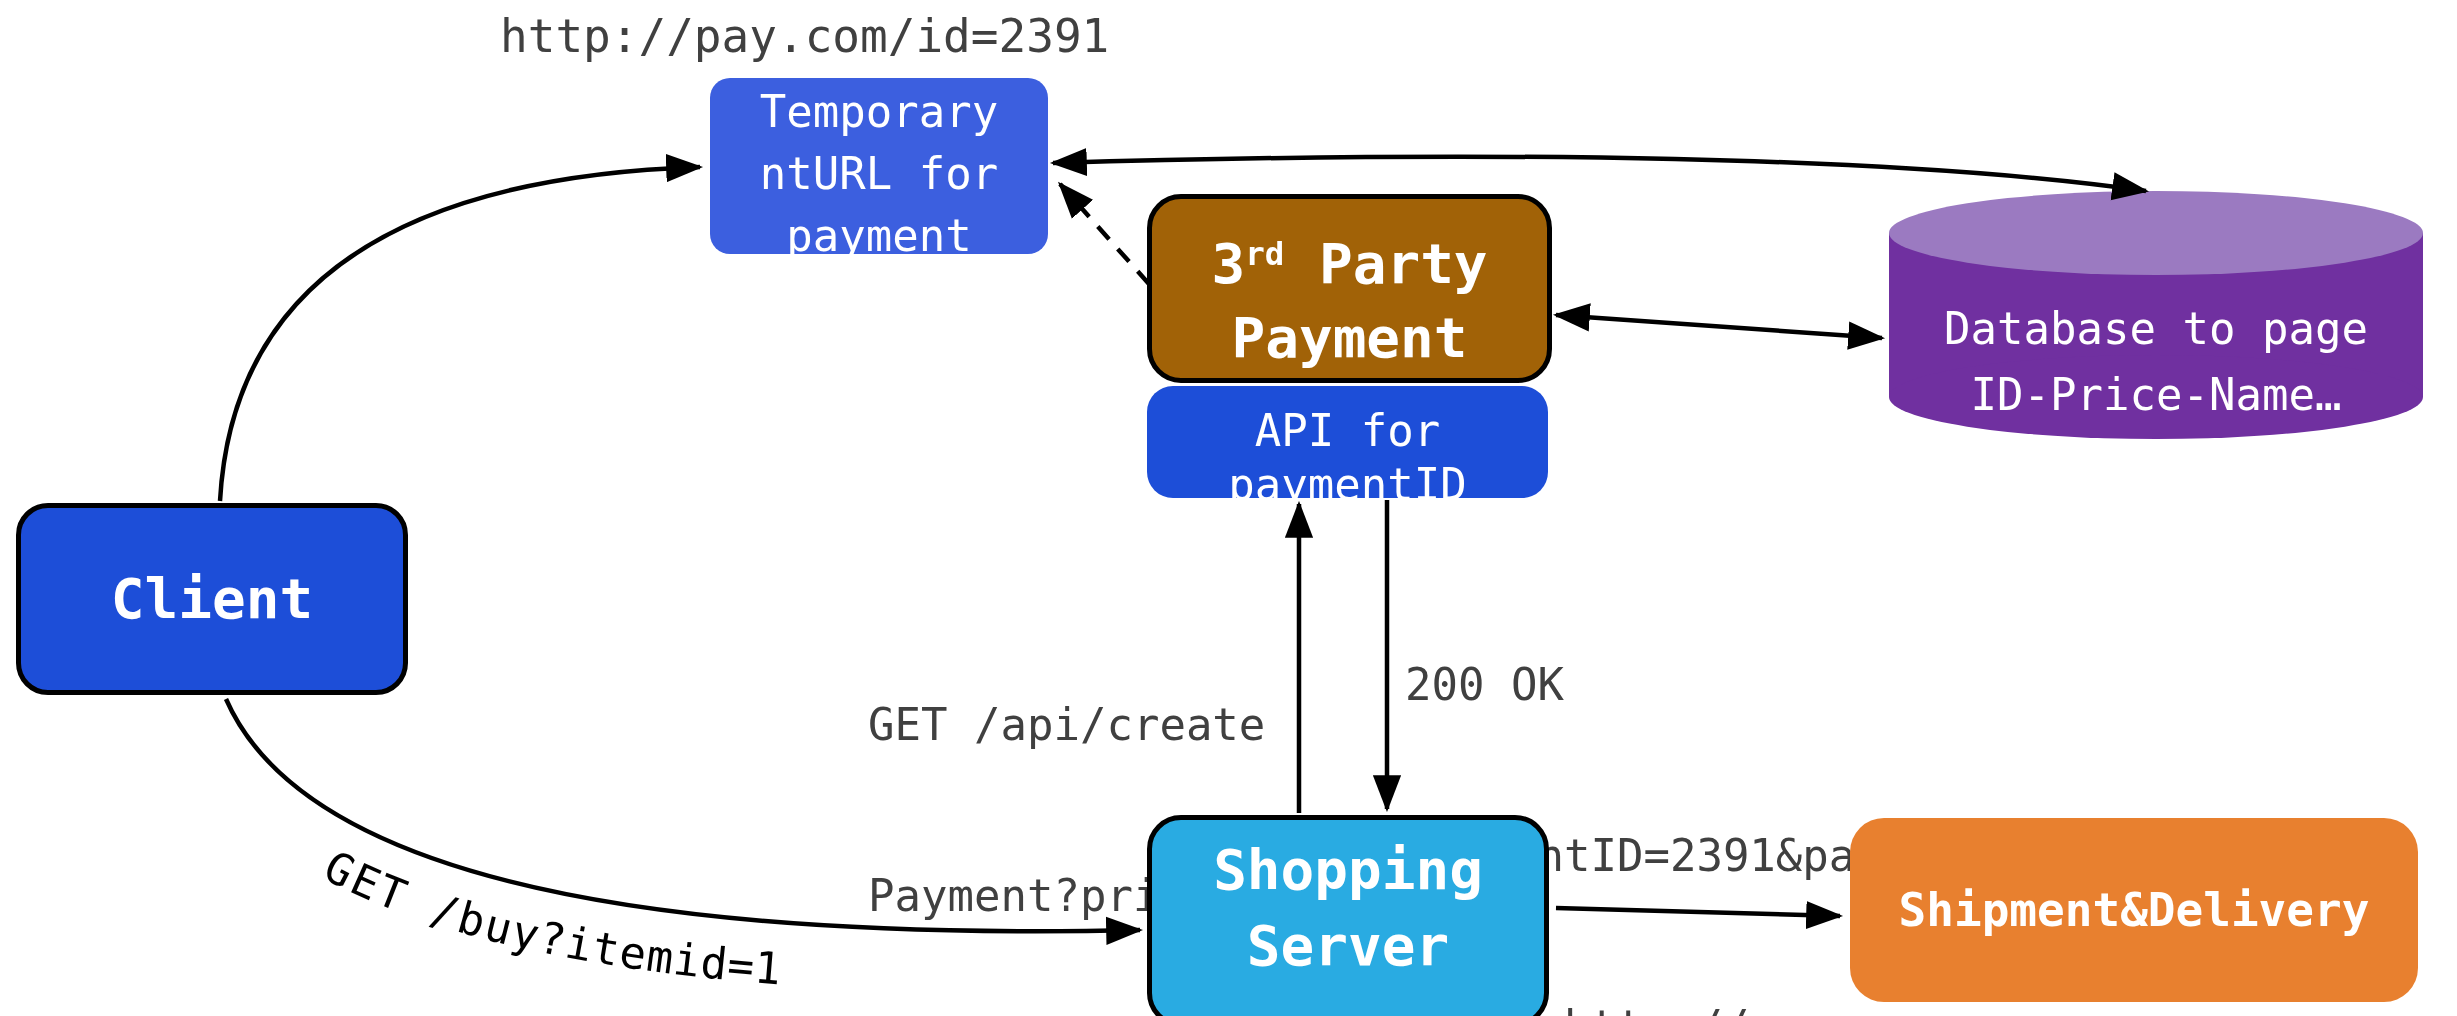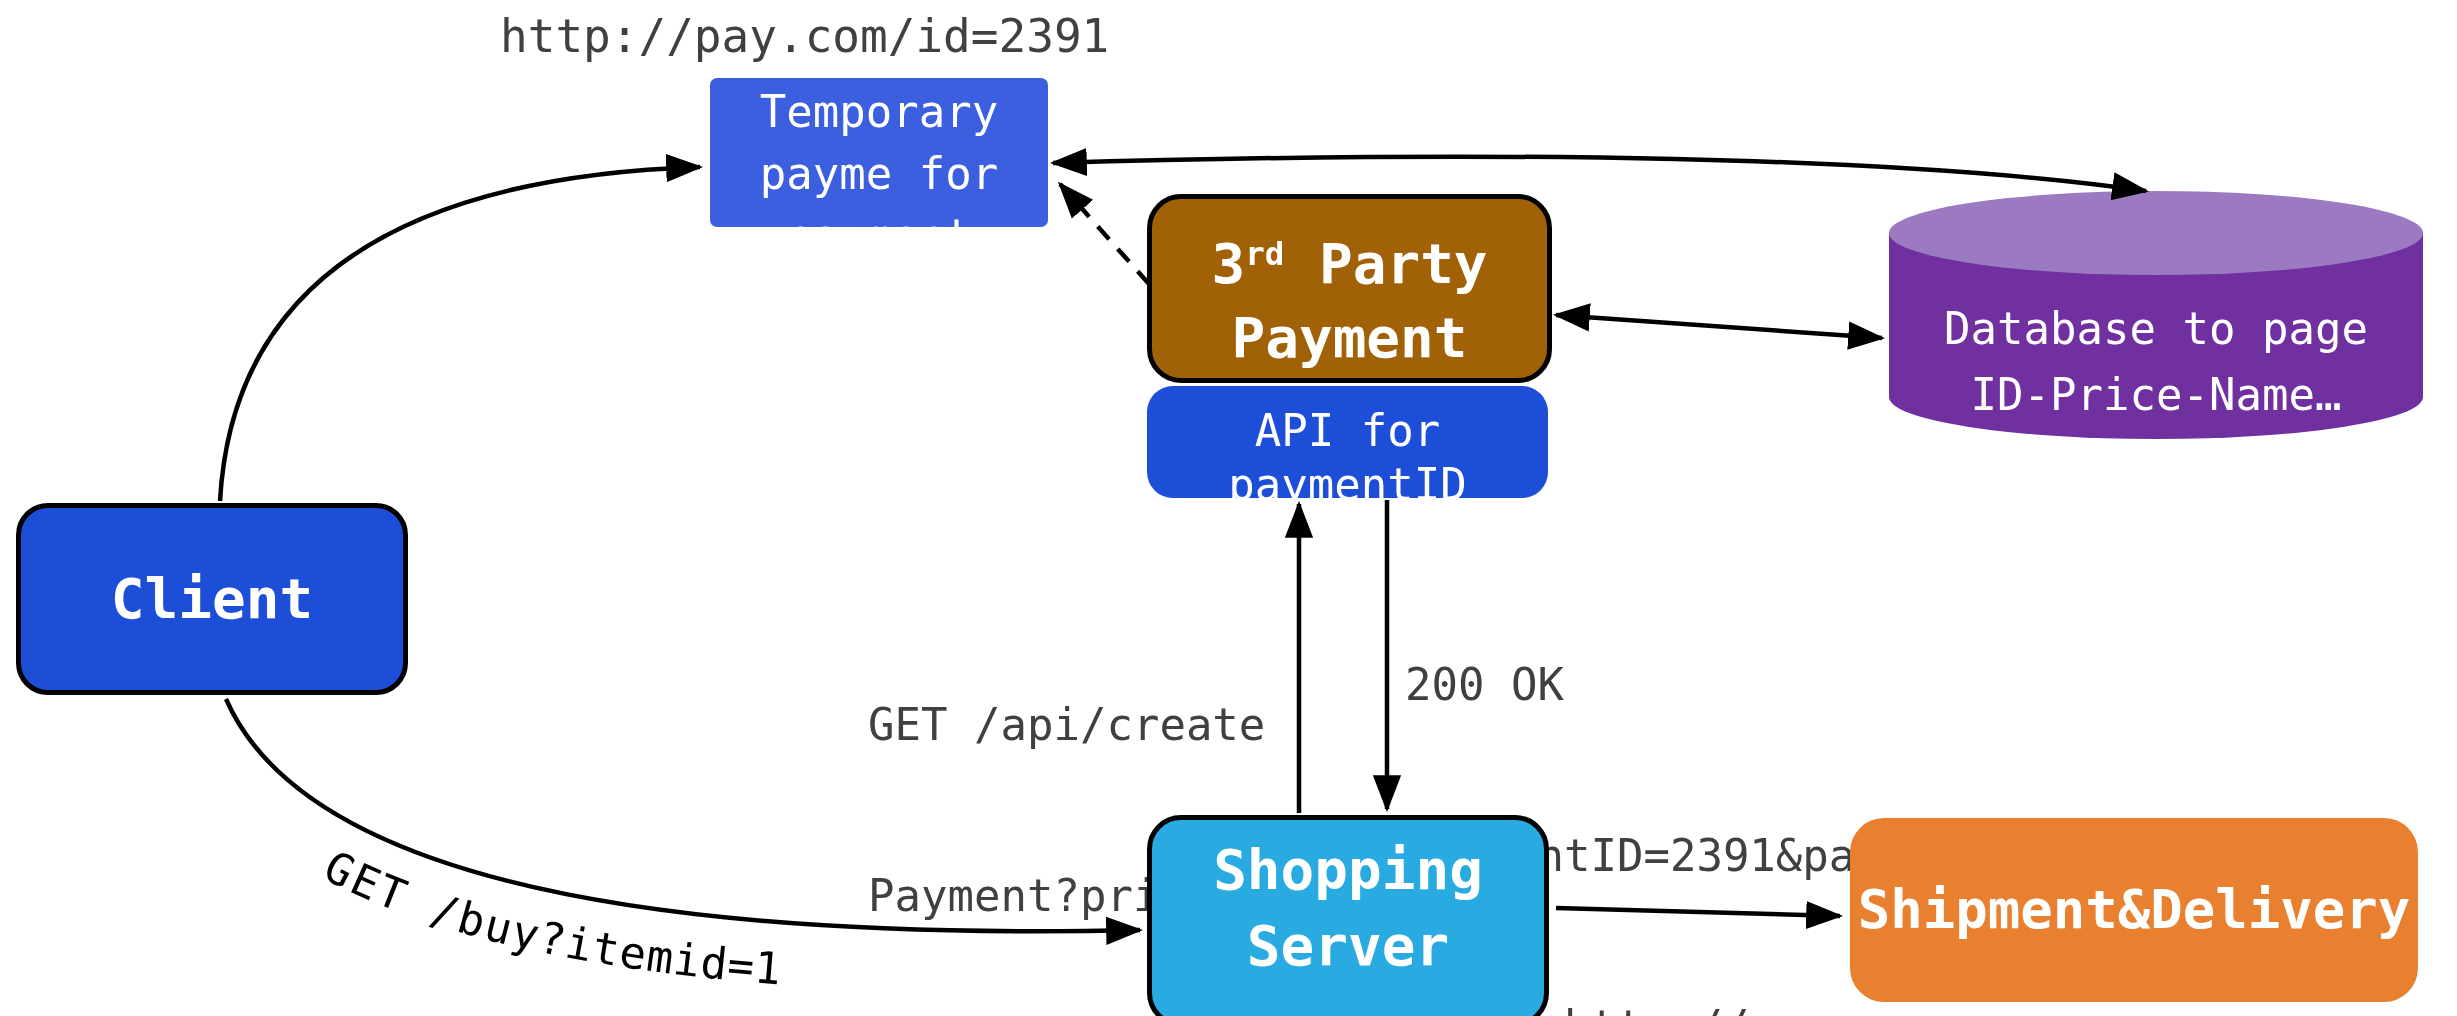--- a/index.html
+++ b/index.html
@@ -66,23 +66,23 @@
 
     <path d="M 1556 908 L 1840 916" fill="none" stroke="#000000" stroke-width="4.5" marker-end="url(#ah)"></path>
 
     <text font-size="44" fill="#000000" dy="62">
       <textPath href="#curve-client-shopping" startOffset="18%">GET /buy?itemid=1</textPath>
     </text>
   </svg>
 
   <div class="label" style="left:500px;top:8px;font-size:46px;">http://pay.com/id=2391</div>
 
-  <div class="node bodytext" style="left: 710px; top: 78px; width: 338px; height: 149px; border-radius: 7px; padding-top: 3px; line-height: 62px; background-color: rgb(60, 95, 223);">
+  <div class="node bodytext" style="left: 710px; top: 78px; width: 338px; height: 176px; border-radius: 20px; padding-top: 3px; line-height: 62px; background-color: rgb(60, 95, 223);">
     <span class="line">Temporary</span>
-    <span class="line">payme for</span>
+    <span class="line">ntURL for</span>
     <span class="line">payment</span>
   </div>
 
   <div class="node bordered title" style="left: 1147px; top: 194px; width: 405px; height: 189px; border-radius: 34px; padding-top: 18px; line-height: 74px; background-color: #a16207;">
     <span class="line"><span>3</span><sup class="ord">rd</sup><span class="ml">Party</span></span>
     <span class="line">Payment</span>
   </div>
 
   <div class="node bodytext" style="left: 1147px; top: 386px; width: 401px; height: 112px; border-radius: 26px; padding-top: 18px; line-height: 54px; background-color: #1d4ed8;">
     <span class="line">API for</span>
@@ -109,17 +109,17 @@
     <span class="line">paymentID=2391&amp;payme</span>
     <span class="line">ntURL=http://pay.com</span>
     
   </div>
 
   <div class="node bordered title" style="left: 1147px; top: 815px; width: 402px; height: 212px; border-radius: 34px; padding-top: 12px; line-height: 76px; background-color: rgb(41, 171, 226);">
     <span class="line">Shopping</span>
     <span class="line">Server</span>
   </div>
 
-  <div class="node" style="left: 1850px; top: 818px; width: 568px; height: 184px; border-radius: 34px; line-height: 184px; font-size: 54px; font-weight: bold; background-color: rgb(232, 128, 47);">
+  <div class="node" style="left: 1850px; top: 818px; width: 568px; height: 184px; border-radius: 34px; line-height: 184px; font-size: 46px; font-weight: bold; background-color: rgb(232, 128, 47);">
     <span>Shipment&amp;Delivery</span>
   </div>
 
 </div>
 
 </body></html>

